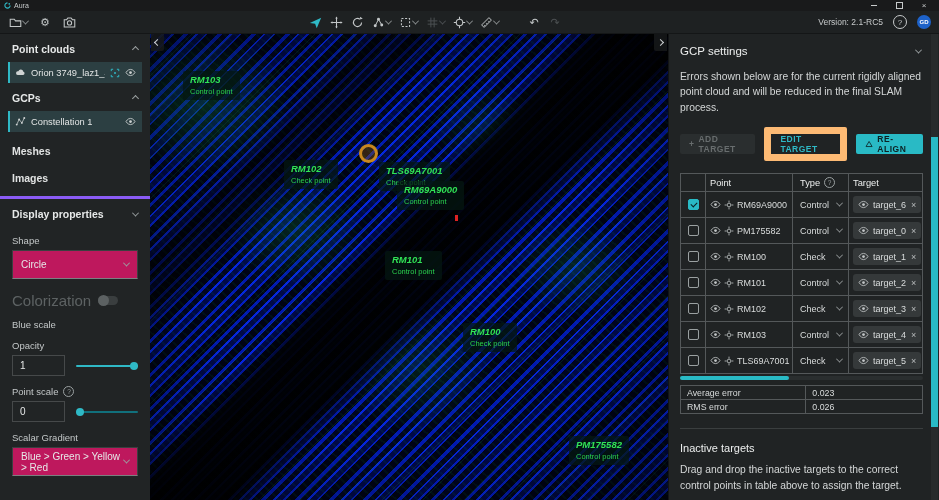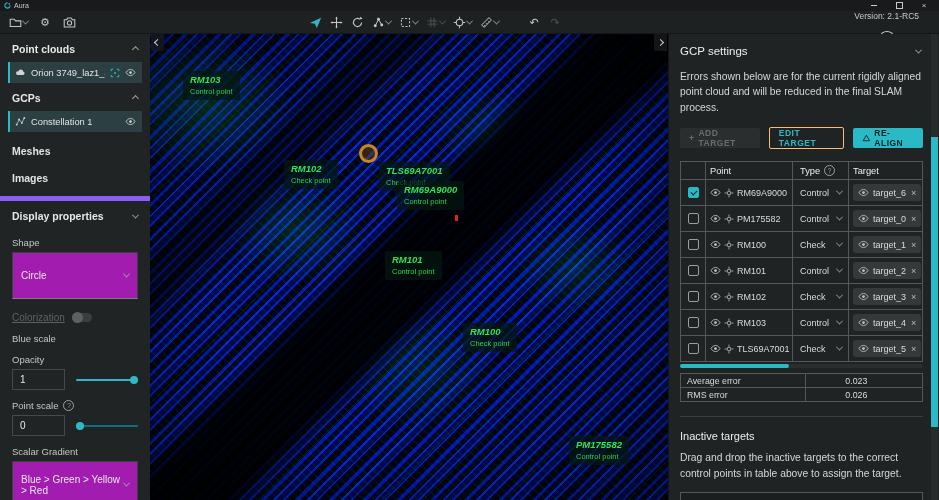--- a/index.html
+++ b/index.html
@@ -12,21 +12,21 @@
   .tb-title{font-size:7px;color:#c7cacb;}
   .tb-sp{flex:1;}
   .wbtn{width:22px;height:11px;display:flex;align-items:center;justify-content:center;color:#c7cacb;font-size:8px;}
   .wmin{width:6px;height:1px;background:#c7cacb;display:block;}
   .wmax{width:5px;height:5px;border:1px solid #c7cacb;display:block;}
 
   
   .toolbar{height:22px;background:#1e2122;position:relative;display:flex;align-items:center;flex:0 0 auto;border-bottom:1px solid #141617;}
   .tb-left{display:flex;align-items:center;gap:10px;padding-left:8px;}
   .tb-center{position:absolute;left:308px;top:0;height:22px;display:flex;align-items:center;gap:7px;}
-  .tb-right{position:absolute;right:20px;top:0;height:22px;display:flex;align-items:center;gap:10px;flex-direction:column;}
+  .tb-right{position:absolute;right:8px;top:0;height:22px;display:flex;align-items:center;gap:10px;}
   .tool{display:flex;align-items:center;justify-content:center;color:#c3c7c8;min-width:14px;height:16px;}
   .tool svg{display:block;}
   .tool.sel{color:#2fb9c6;}
   .tool.dim{color:#4c5052;}
   .tgroup{display:flex;align-items:center;gap:1px;}
   .chev{width:4px;height:4px;border-right:1.2px solid currentColor;border-bottom:1.2px solid currentColor;display:inline-block;}
   .chev.down{transform:rotate(45deg) translate(-1px,-1px);}
   .chev.up{transform:rotate(-135deg);}
   .chev.left{transform:rotate(135deg);}
   .chev.right{transform:rotate(-45deg);}
@@ -46,26 +46,26 @@
   .tab.inactive{background:#191b1c;color:#b9bcbd;}
   .tab.active{background:#242829;color:#35c3d0;}
   .sec-h{display:flex;align-items:center;justify-content:space-between;padding:9px 12px 5px 12px;font-size:10.5px;color:#e6e8e8;font-weight:bold;}
   .sec-h .chevbtn{color:#9aa0a1;}
   .tree-item{margin:2px 8px 0 8px;height:21px;background:#2c3f42;border-left:2px solid #2fb9c6;display:flex;align-items:center;gap:5px;padding:0 6px 0 5px;font-size:9.3px;color:#e2e5e5;}
   .ti-icon{color:#cfd3d3;display:flex;}
   .ti-label{flex:1;white-space:nowrap;overflow:hidden;}
   .ti-right{display:flex;align-items:center;gap:5px;}
   .ti-right .teal{color:#2fb9c6;}
   .sec-plain{padding:13px 12px 2px 12px;font-size:10.5px;color:#e0e2e2;font-weight:bold;}
-  .disp-h{margin-top:10px;border-top:5px solid #8b5cf6;}
+  .disp-h{margin-top:10px;border-top:3px solid #8b5cf6;}
   .ctl-label{margin:10px 12px 4px 12px;font-size:9.5px;color:#c3c7c8;display:flex;align-items:center;gap:5px;}
-  .select{margin:0 12px;height:21px;background:#a21caf;border:1px solid #3b3f40;border-bottom:1px solid #7c8081;display:flex;align-items:center;justify-content:space-between;padding:12px 8px;font-size:10px;color:#e6e8e8;}
+  .select{margin:0 12px;height:21px;background:#be185d;border:1px solid #3b3f40;border-bottom:1px solid #7c8081;display:flex;align-items:center;justify-content:space-between;padding:3px 8px;font-size:10px;color:#e6e8e8;}
   .select .chevbtn{color:#9aa0a1;}
   .tglrow{margin:13px 12px 0 12px;display:flex;align-items:center;gap:7px;}
-  .tglrow .lbl{font-size:10px;color:#5d6263;text-decoration:underline;}
+  .tglrow .lbl{font-size:15px;color:#5d6263;}
   .toggle{width:20px;height:9px;border-radius:5px;background:#3a3e3f;position:relative;}
   .toggle .knob{position:absolute;left:0px;top:-1px;width:11px;height:11px;border-radius:50%;background:#5c6162;}
   .valrow{margin:4px 12px 0 12px;display:flex;align-items:center;gap:11px;}
   .valbox{width:44px;height:19px;border:1px solid #46494a;background:transparent;color:#e6e8e8;font-size:10px;padding:0 0 0 7px;display:flex;align-items:center;}
   .slider{flex:1;height:10px;position:relative;display:flex;align-items:center;}
   .slider .track{height:2px;width:100%;border-radius:1px;}
   .slider .knob{position:absolute;top:1px;width:8px;height:8px;border-radius:50%;background:#2fb9c6;}
   .sl-full .track{background:#2fb9c6;}
   .sl-full .knob{right:0;}
   .sl-zero .track{background:#11707c;}
@@ -100,21 +100,21 @@
   .vp-collapse.r{right:1px;border-radius:0 0 0 2px;}
 
   
   .rightpanel{width:271px;flex:0 0 271px;background:#202324;position:relative;padding:11px 16px 0 11px;box-sizing:border-box;color:#d4d7d7;border-left:1px solid #121415;}
   .rp-title{display:flex;align-items:center;justify-content:space-between;font-size:11.5px;color:#eceeee;}
   .rp-title .chevbtn{color:#9aa0a1;margin-right:2px;}
   .rp-desc{margin-top:12px;font-size:10.3px;line-height:1.5;color:#d4d7d7;}
   .btnrow{margin-top:12px;display:flex;align-items:center;gap:9px;}
   .btn{height:20px;display:flex;align-items:center;justify-content:center;font-size:8.5px;font-weight:bold;letter-spacing:.5px;padding:0 9px;border-radius:2px;gap:4px;}
   .btn-add{background:#2a2e2f;color:#686d6e;}
-  .btn-edit{border:1px solid #fdba74;color:#2fb9c6;background:transparent;}
+  .btn-edit{border:7px solid #fdba74;color:#2fb9c6;background:transparent;}
   .btn-realign{background:#29bac5;color:#0c2123;}
   .btn-realign svg{display:block;}
 
   .gtable{margin-top:12px;border:1px solid #54585a;font-size:9px;color:#d9dcdc;}
   .trow,.throw{display:flex;align-items:stretch;}
   .throw{height:17px;font-weight:normal;color:#eceeee;font-size:9.3px;}
   .trow{height:25px;border-top:1px solid #54585a;}
   .tc{display:flex;align-items:center;padding:0 4px;border-right:1px solid #54585a;box-sizing:border-box;}
   .tc:last-child{border-right:none;}
   .c-cb{width:25px;flex:0 0 25px;justify-content:center;}
@@ -124,21 +124,21 @@
   .ric{display:flex;color:#c3c7c8;}
   .ptxt{white-space:nowrap;}
   .cb{width:11px;height:11px;border:1px solid #9aa0a1;border-radius:2px;box-sizing:border-box;}
   .cb.on{background:#29bac5;border-color:#29bac5;position:relative;}
   .cb.on::after{content:'';position:absolute;left:2px;top:2px;width:5px;height:3px;border-left:1.5px solid #0c2123;border-bottom:1.5px solid #0c2123;transform:rotate(-45deg);}
   .chip{background:#35393a;border-radius:3px;display:flex;align-items:center;gap:4px;padding:3px 5px;white-space:nowrap;}
   .chipx{color:#b9bcbd;font-size:9px;margin-left:1px;}
   .hscroll{height:4px;margin-top:2px;background:#2a2e2f;border-radius:2px;position:relative;width:100%;}
   .hscroll .thumb{position:absolute;left:0;top:0;height:4px;width:45%;background:#29bac5;border-radius:2px;}
   .etable{margin-top:5px;border:1px solid #54585a;font-size:8.8px;color:#d9dcdc;}
-  .erow{display:flex;height:13px;align-items:stretch;gap:33px;}
+  .erow{display:flex;height:13px;align-items:stretch;}
   .erow + .erow{border-top:1px solid #54585a;}
   .ec{display:flex;align-items:center;padding:0 6px;}
   .el{width:52%;border-right:1px solid #54585a;box-sizing:border-box;}
   .rp-div{margin-top:14px;border-top:1px solid #3a3e3f;}
   .ia-title{margin-top:13px;font-size:11px;color:#eceeee;}
   .ia-desc{margin-top:8px;font-size:10.3px;line-height:1.5;color:#d4d7d7;}
   .ia-box{margin-top:11px;height:28px;border:1px solid #54585a;background:#1b1e1f;}
   .vscroll{position:absolute;right:1px;top:0;bottom:0;width:7px;background:#272b2c;}
   .vscroll .thumb{position:absolute;top:103px;height:290px;width:7px;background:#29bac5;}
 </style>

